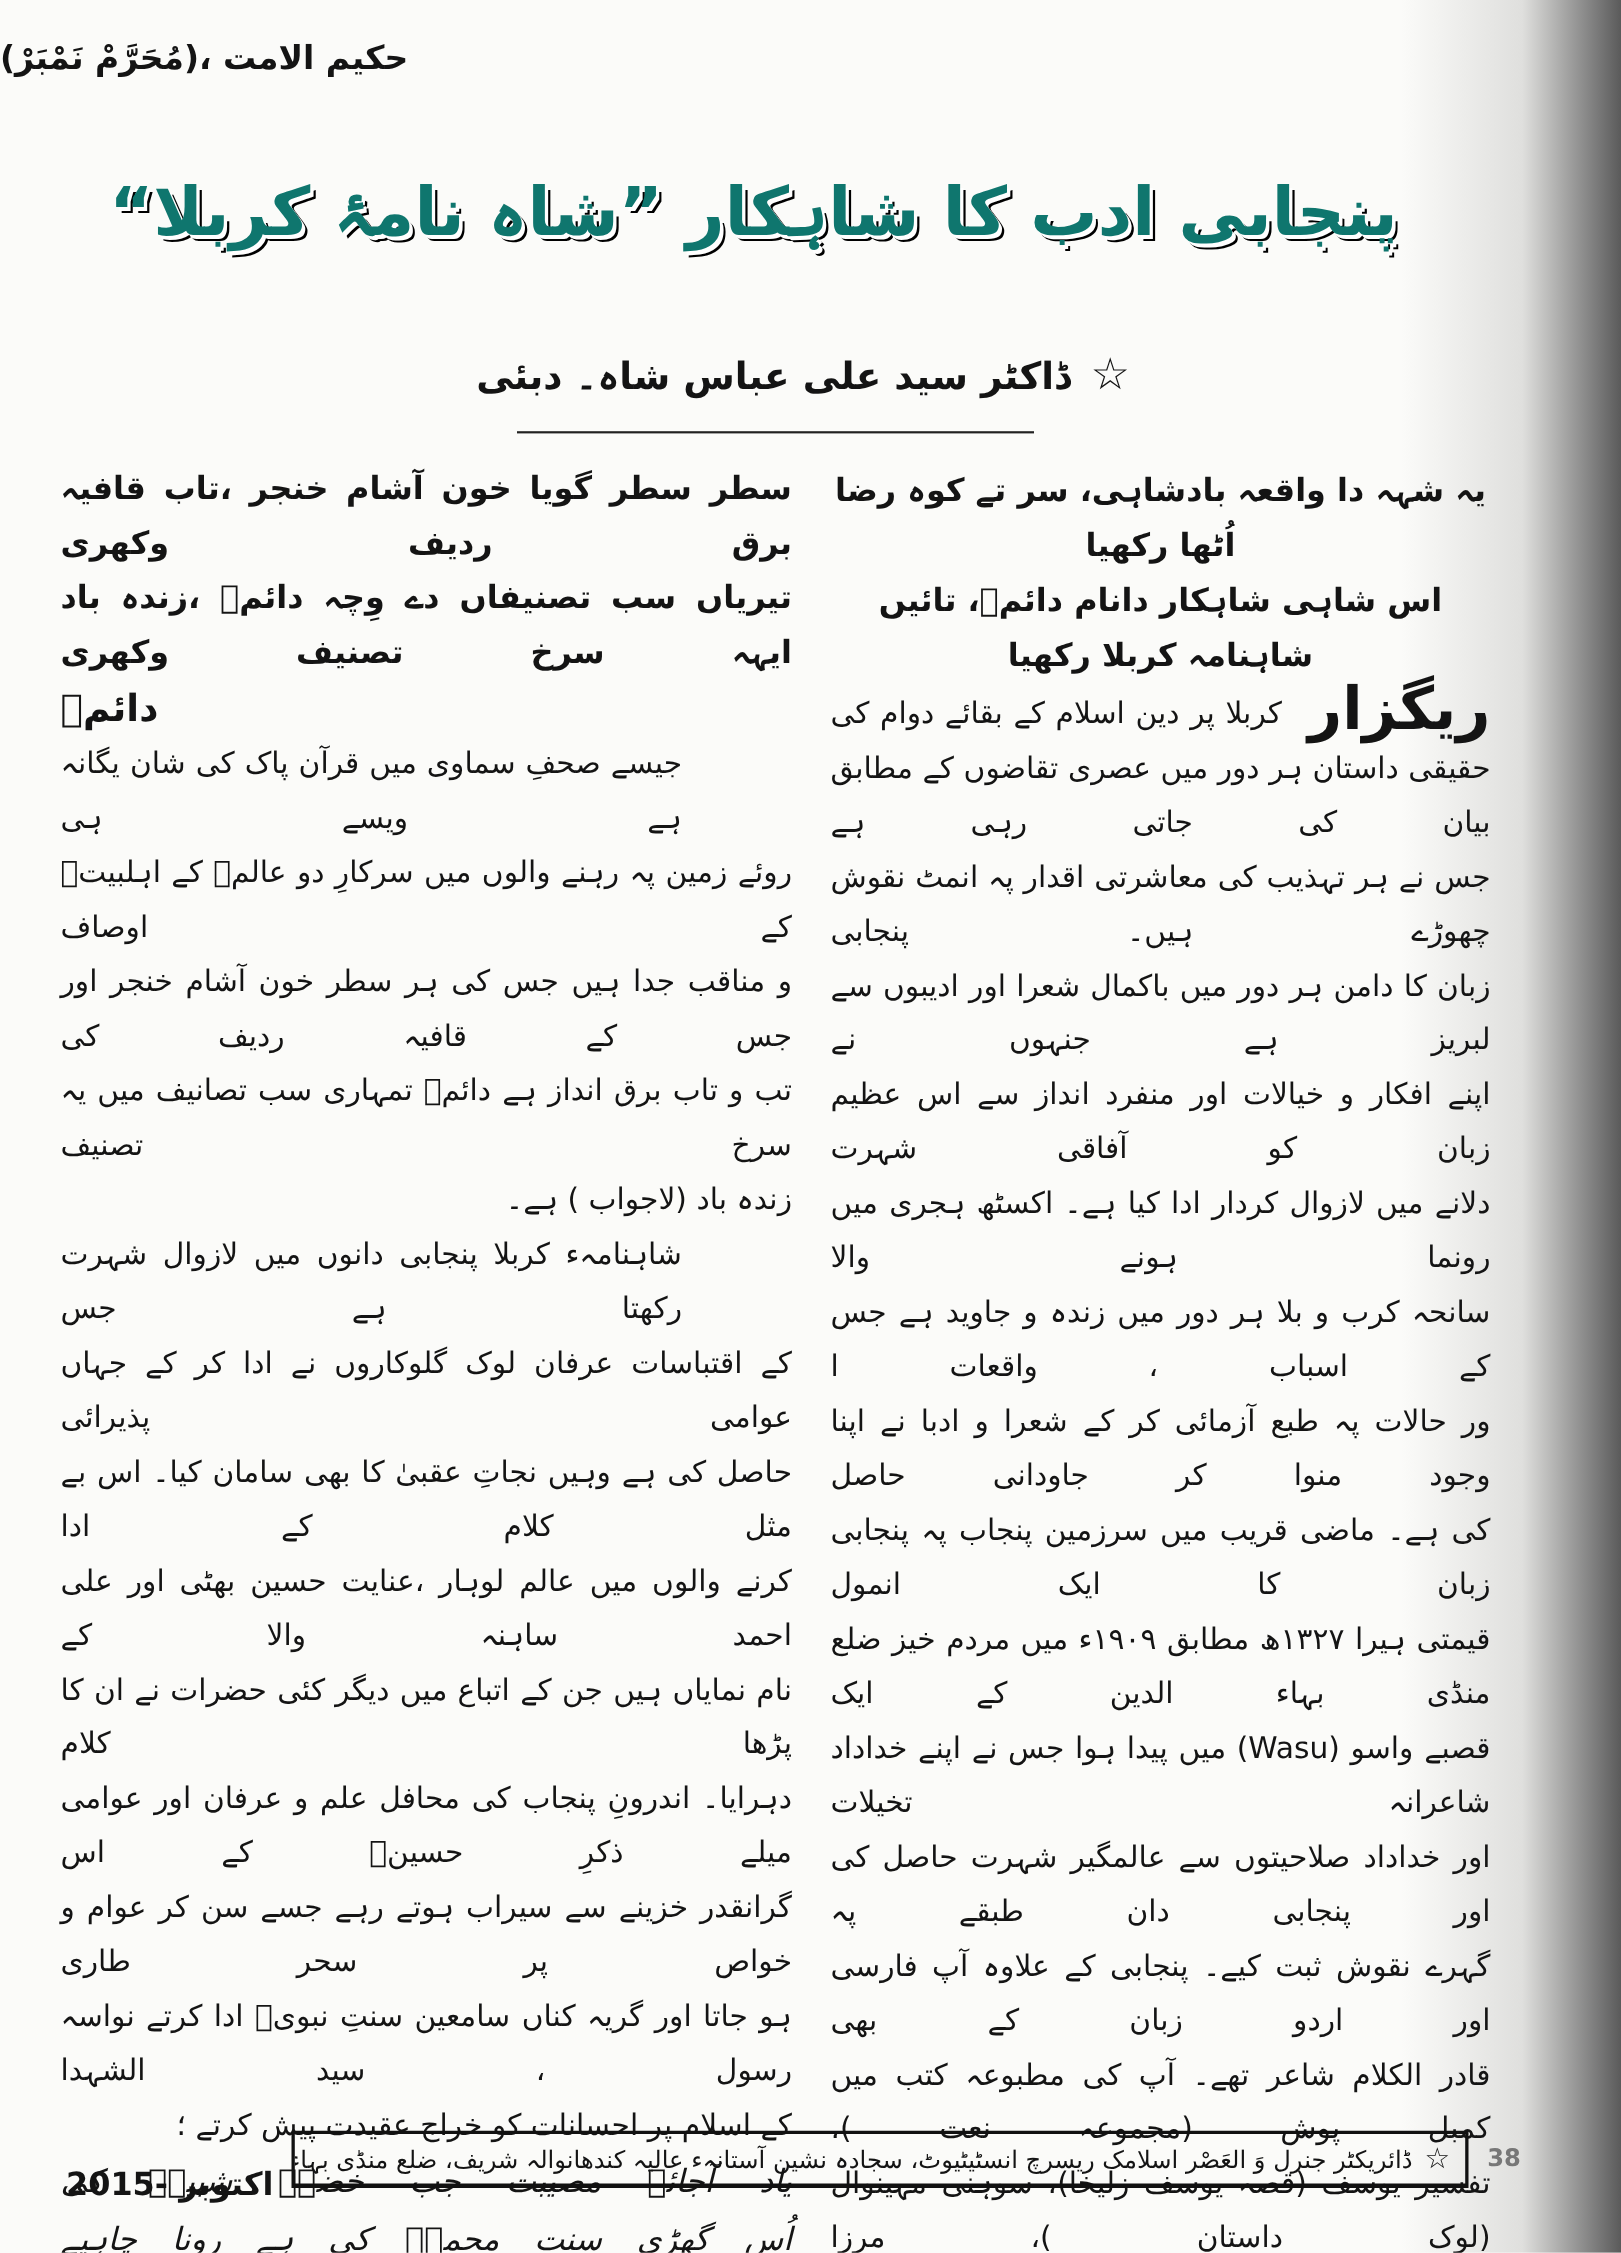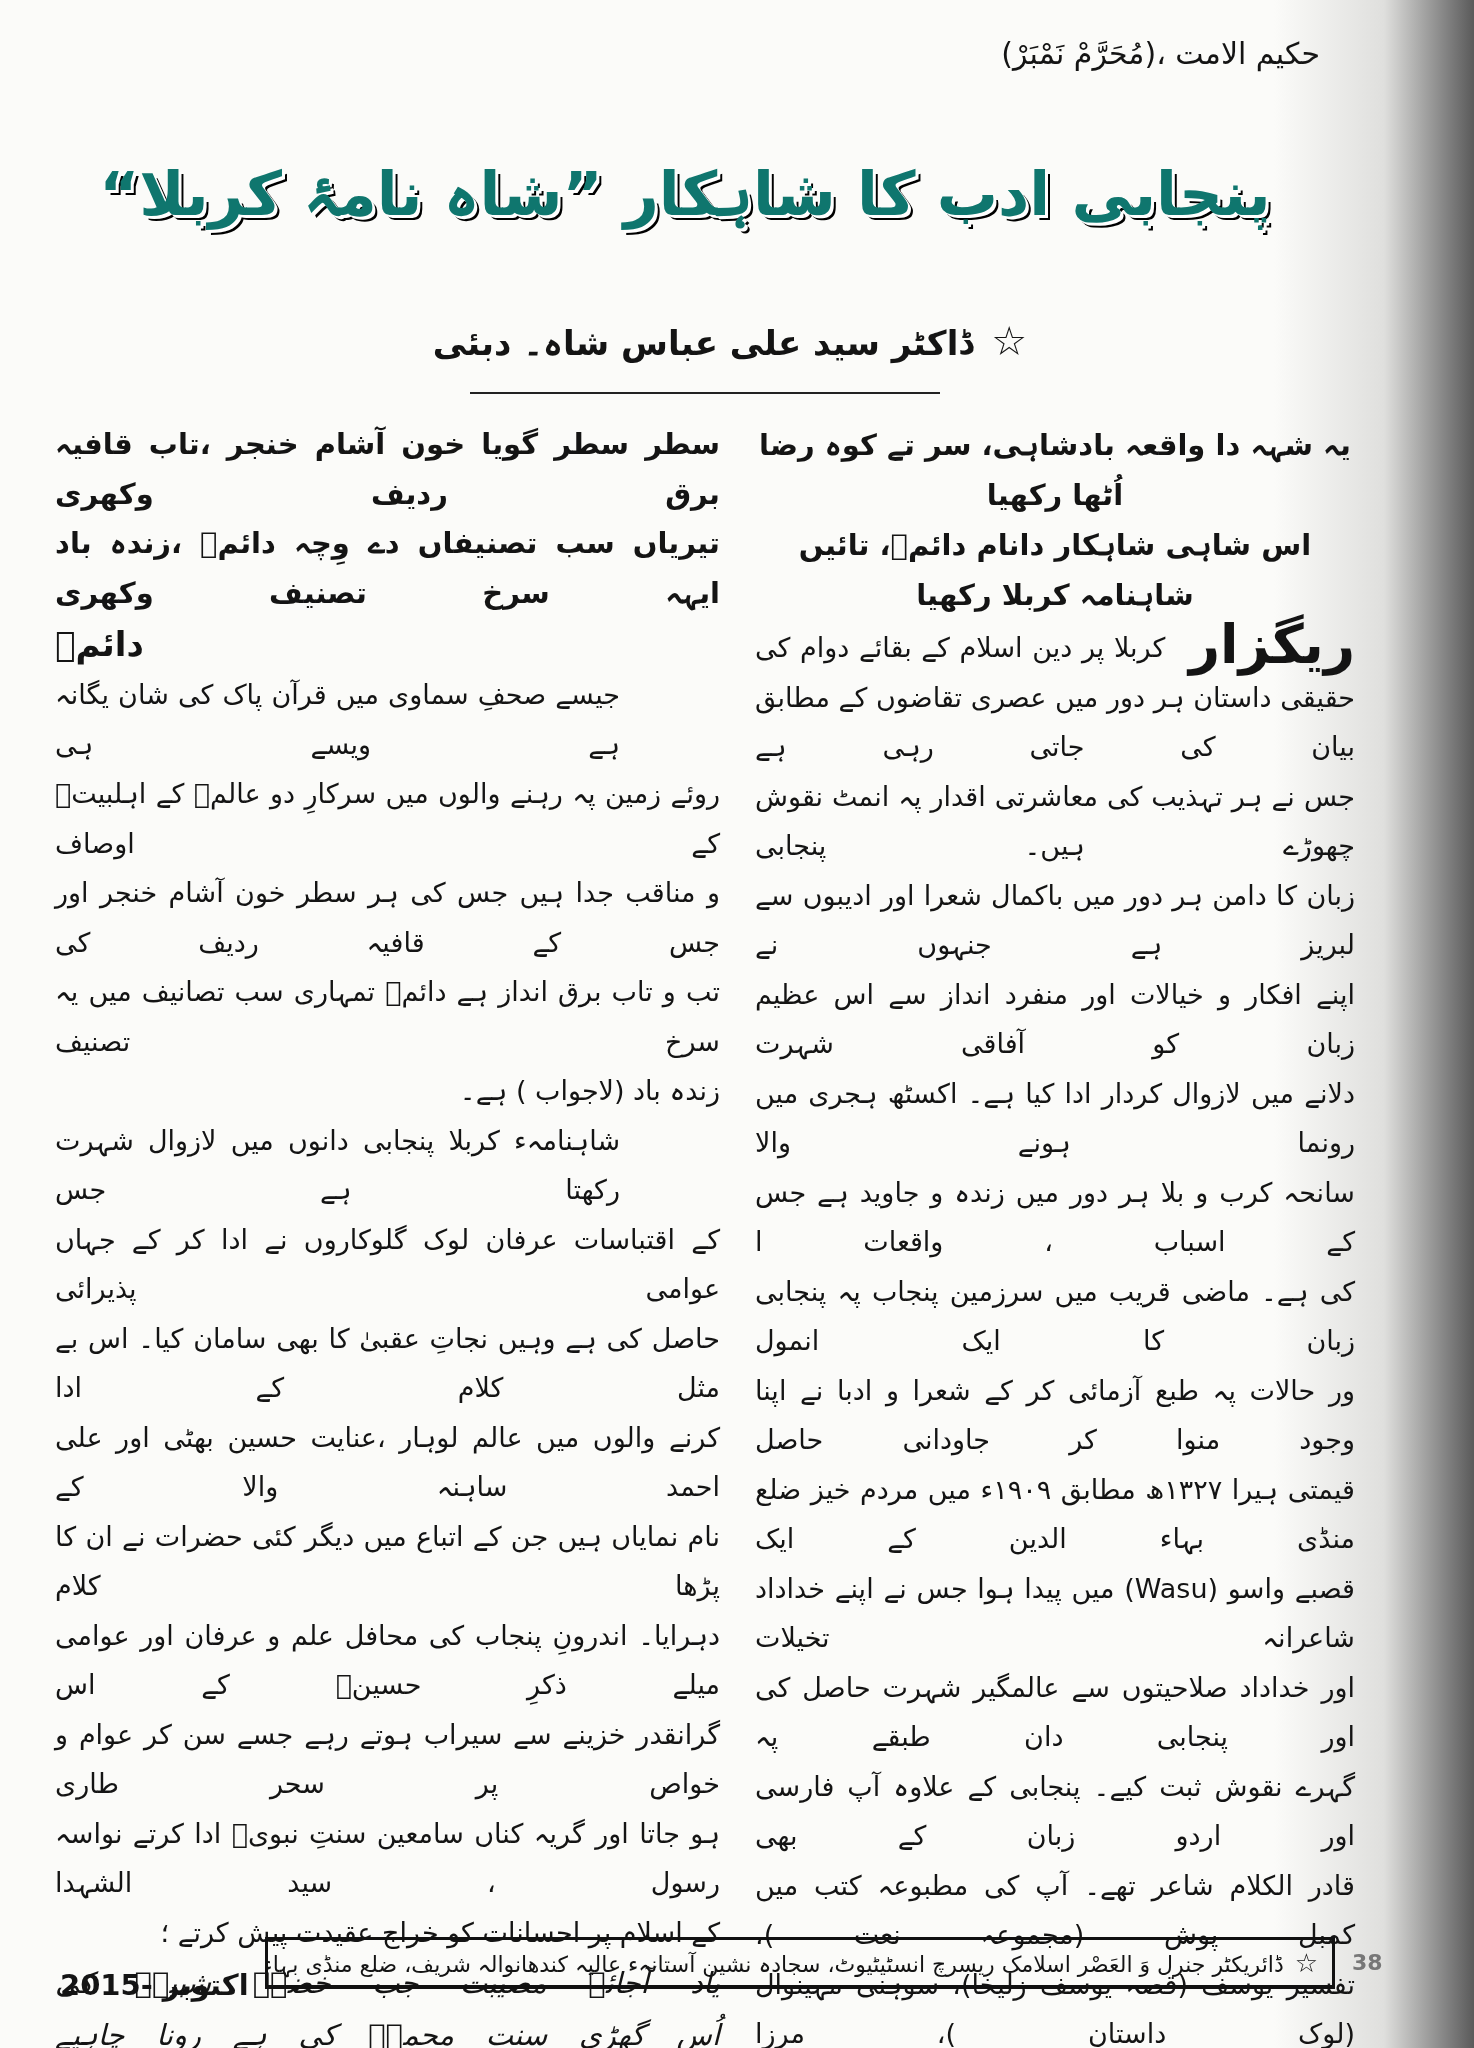--- a/index.html
+++ b/index.html
@@ -8,22 +8,22 @@
     background: #fbfbf9;
     font-family: "DejaVu Sans", sans-serif;
     color: #141414;
   }
   .page-shade {
     position: absolute; top: 0; right: 0; width: 200px; height: 2048px;
     background: linear-gradient(to right, rgba(250,250,248,0) 0%, rgba(200,200,198,0.55) 55%, #7d7d7d 88%, #5a5a5a 100%);
     pointer-events: none;
   }
   .running-head {
-    position: absolute; top: 36px; left: 0; width: 1320px; text-align: right;
-    font-size: 30px; font-weight: normal; direction: rtl;
+    position: absolute; top: 36px; left: 0; width: 1320px; text-align: left;
+    font-size: 30px; font-weight: bold; direction: rtl;
   }
   .title {
     position: absolute; top: 160px; left: 50px; width: 1270px; text-align: center;
     font-size: 61px; font-weight: bold; direction: rtl; line-height: 1.1;
     color: #0f766e;
     text-shadow: 3px 3px 0 #fff, 5px 5px 0 #000;
     letter-spacing: 2px;
   }
   .byline {
     position: absolute; top: 318px; left: 0; width: 1460px; text-align: center;
@@ -82,22 +82,22 @@
   <p>
     <span class="big-word">ریگزار</span>
     <span>کربلا پر دین اسلام کے بقائے دوام کی</span>
   </p>
   <p>حقیقی داستان ہر دور میں عصری تقاضوں کے مطابق بیان کی جاتی رہی ہے</p>
   <p>جس نے ہر تہذیب کی معاشرتی اقدار پہ انمٹ نقوش چھوڑے ہیں۔ پنجابی</p>
   <p>زبان کا دامن ہر دور میں باکمال شعرا اور ادیبوں سے لبریز ہے جنہوں نے</p>
   <p>اپنے افکار و خیالات اور منفرد انداز سے اس عظیم زبان کو آفاقی شہرت</p>
   <p>دلانے میں لازوال کردار ادا کیا ہے۔ اکسٹھ ہجری میں رونما ہونے والا</p>
   <p>سانحہ کرب و بلا ہر دور میں زندہ و جاوید ہے جس کے اسباب ، واقعات ا</p>
+  <p>ور حالات پہ طبع آزمائی کر کے شعرا و ادبا نے اپنا وجود منوا کر جاودانی حاصل</p>
   <p>کی ہے۔ ماضی قریب میں سرزمین پنجاب پہ پنجابی زبان کا ایک انمول</p>
-  <p>ور حالات پہ طبع آزمائی کر کے شعرا و ادبا نے اپنا وجود منوا کر جاودانی حاصل</p>
   <p>قیمتی ہیرا ۱۳۲۷ھ مطابق ۱۹۰۹ء میں مردم خیز ضلع منڈی بہاء الدین کے ایک</p>
   <p>قصبے واسو (Wasu) میں پیدا ہوا جس نے اپنے خداداد شاعرانہ تخیلات</p>
   <p>اور خداداد صلاحیتوں سے عالمگیر شہرت حاصل کی اور پنجابی دان طبقے پہ</p>
   <p>گہرے نقوش ثبت کیے۔ پنجابی کے علاوہ آپ فارسی اور اردو زبان کے بھی</p>
   <p>قادر الکلام شاعر تھے۔ آپ کی مطبوعہ کتب میں کمبل پوش (مجموعہ نعت )،</p>
   <p>تفسیر یوسف (قصہ یوسف زلیخا)، سوہنی مہینوال (لوک داستان )، مرزا</p>
 
 </div>
 
 <div class="col col-left">

